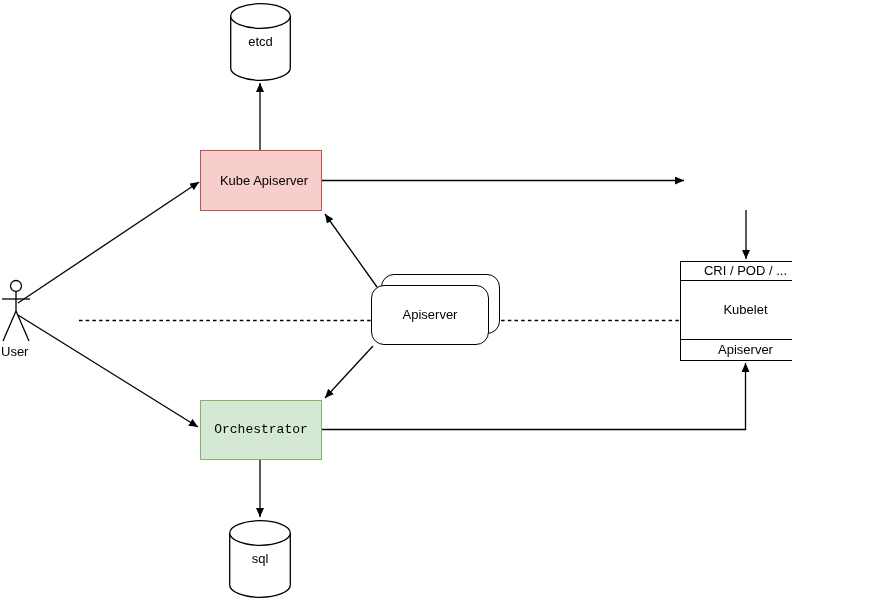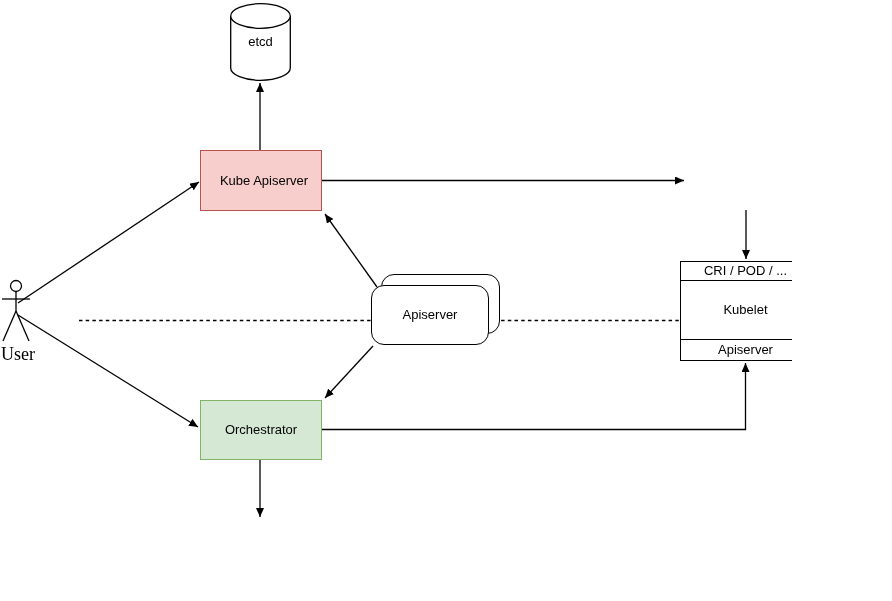--- a/index.html
+++ b/index.html
@@ -79,23 +79,22 @@
     text-align: center;
     font-size: 13px;
   }
   .actor-node { justify-content: flex-start; align-items: flex-start; }
   .actor-node svg { position: absolute; left: 0; top: 0; }
   .actor-stroke { stroke: var(--line); stroke-width: 1.3; fill: none; }
   .actor-label {
     position: absolute;
     left: 1px;
     top: 68px;
-    font-size: 18px;
+    font-size: 13px;
     white-space: nowrap;
-    font-family: Liberation Serif, serif;
   }
 </style>
 </head>
 <body>
 
 <div class="canvas">
 
   <svg class="edge-layer" width="892" height="601" viewBox="0 0 892 601">
     <defs>
       <marker id="arrowhead" markerUnits="userSpaceOnUse" markerWidth="10" markerHeight="8" refX="9" refY="4" orient="auto">
@@ -133,24 +132,31 @@
   <div class="node rounded" style="left:371px; top:285px; width:118px; height:60px;">
     <span>Apiserver</span>
   </div>
 
   <div class="node stack" style="left:680px; top:261px; width:131px; height:100px;">
     <div class="stack-row stack-header">CRI / POD / ...</div>
     <div class="stack-row stack-body">Kubelet</div>
     <div class="stack-row stack-footer">Apiserver</div>
   </div>
 
-  <div class="node box-green" style="left:200px; top:400px; width:122px; height:60px;">
+  <div class="node box-green" style="left:200px; top:400px; width:122px; height:60px;font-family:Liberation Mono, monospace;">
     <span>Orchestrator</span>
   </div>
 
+  <div class="node cylinder" style="left:229px; top:520px; width:62px; height:78px;">
+    <svg width="62" height="78" viewBox="0 0 62 78">
+      <path class="cyl-shape" d="M0.7,13 A30.3,12.3 0 0 1 61.3,13 L61.3,65 A30.3,12.3 0 0 1 0.7,65 Z"></path>
+      <path class="cyl-shape" d="M0.7,13 A30.3,12.3 0 0 0 61.3,13" fill="none"></path>
+    </svg>
+    <span class="cyl-label">sql</span>
+  </div>
 
   <div class="node actor-node" style="left:0px; top:276px; width:42px; height:90px;">
     <svg width="42" height="70" viewBox="0 0 42 70">
       <circle class="actor-stroke" cx="16" cy="10" r="5.5"></circle>
       <line class="actor-stroke" x1="16" y1="15.5" x2="16" y2="35"></line>
       <line class="actor-stroke" x1="2" y1="23" x2="30" y2="23"></line>
       <line class="actor-stroke" x1="16" y1="35" x2="3" y2="65"></line>
       <line class="actor-stroke" x1="16" y1="35" x2="29" y2="65"></line>
     </svg>
     <span class="actor-label">User</span>

